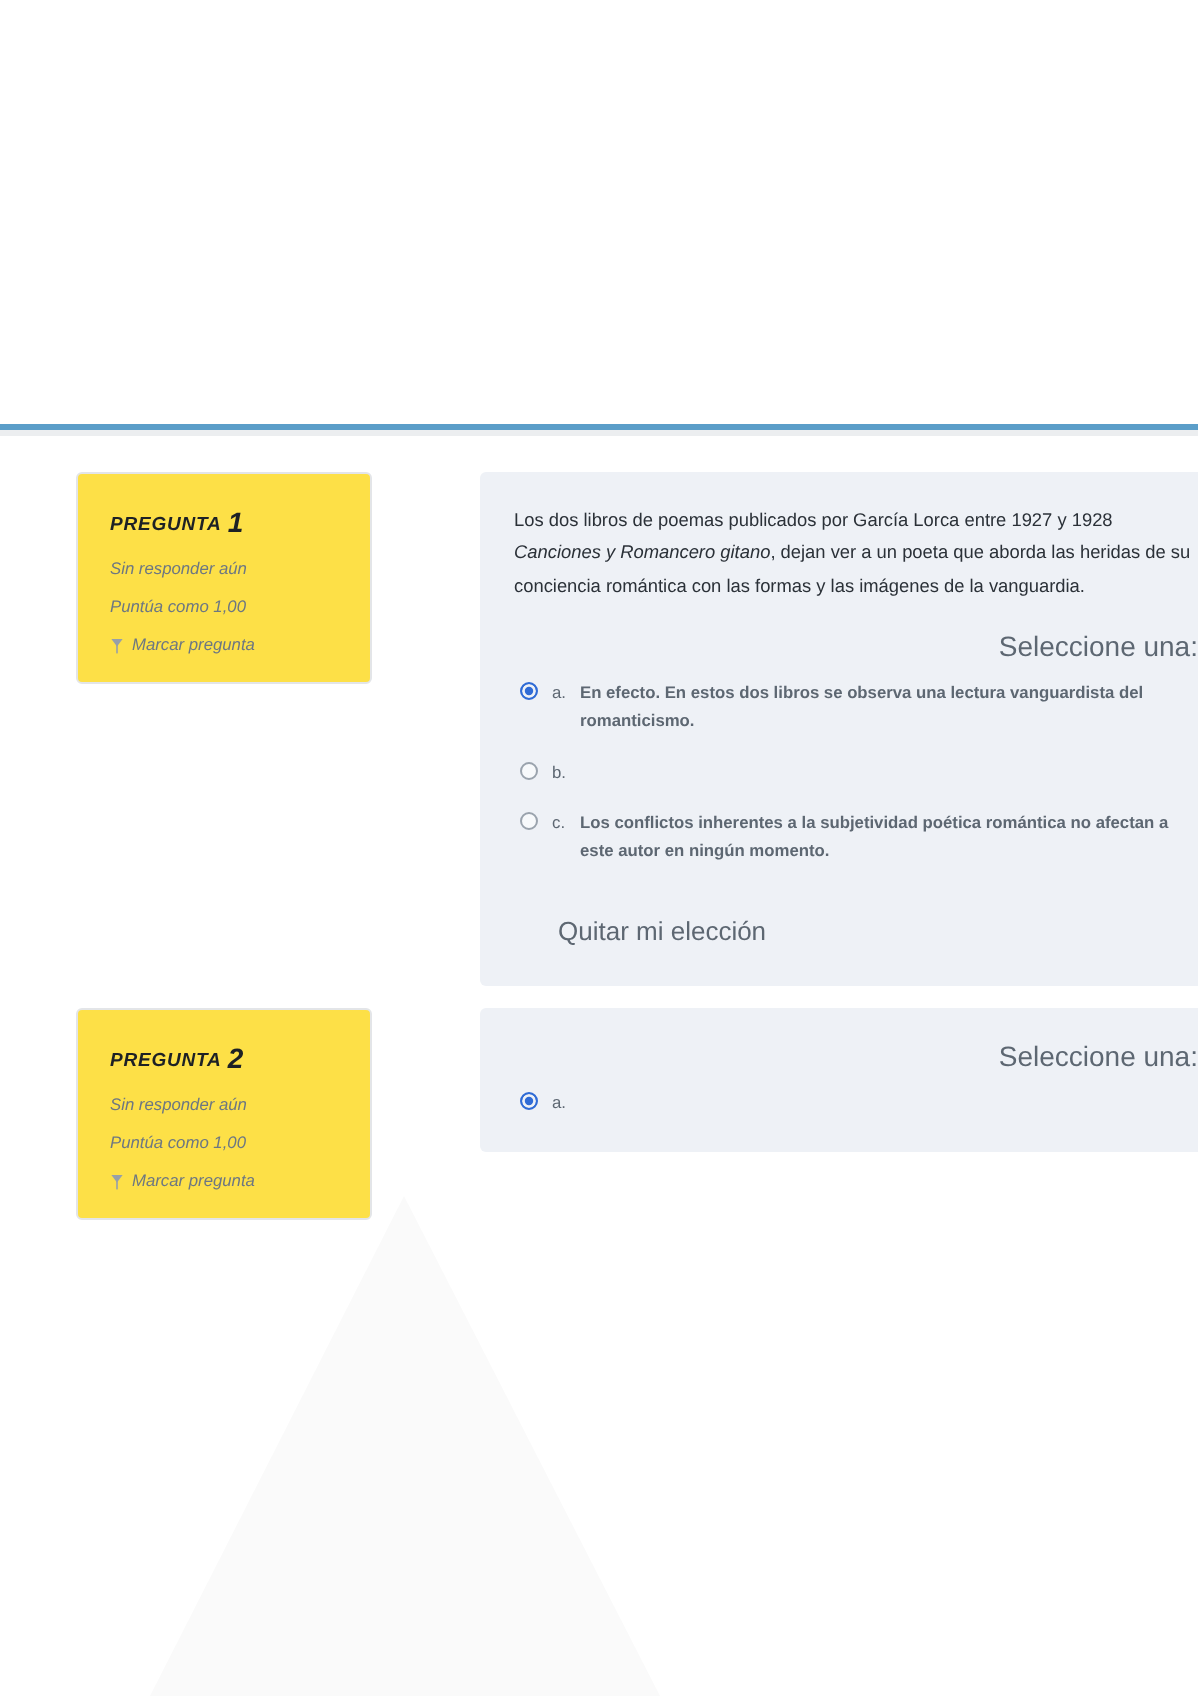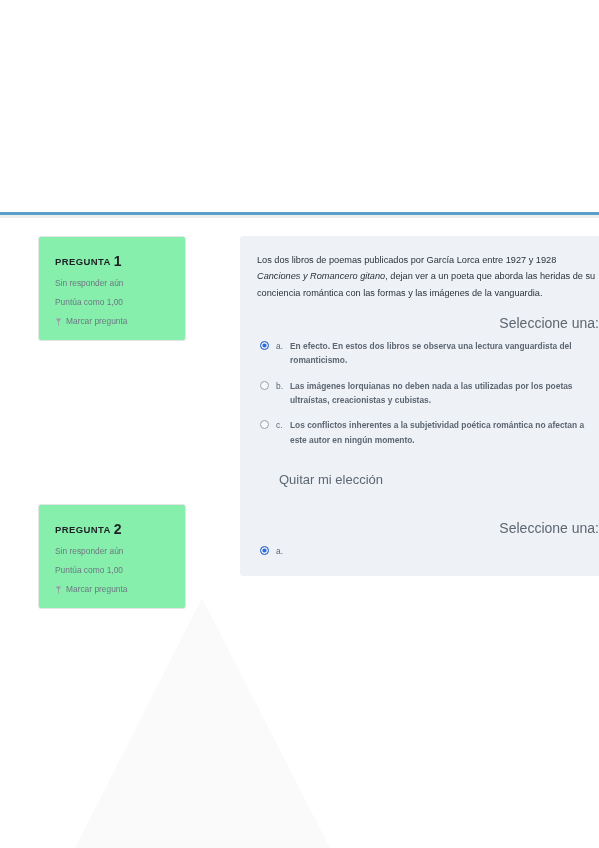--- a/index.html
+++ b/index.html
@@ -56,25 +56,26 @@
     left: 0;
     width: 599px;
   }
 
   
   .info-card {
     position: absolute;
     left: 38px;
     top: 0;
     width: 148px;
-    background: #86efac;
+    background: #fde047;
     border: 1px solid #e3e5e8;
     border-radius: 3px;
     box-sizing: border-box;
     padding: 16px 16px 14px 16px;
+    font-style: italic;
   }
   .info-head {
     font-size: 9.5px;
     font-weight: bold;
     color: #1d2125;
     letter-spacing: 0.4px;
     margin: 0 0 11px 0;
     line-height: 1;
   }
   .info-head .qnum {
@@ -213,21 +214,20 @@
 
       <div class="answer">
         <span class="radio on"></span>
         <span class="ans-letter">a.</span>
         <span class="ans-text">En efecto. En estos dos libros se observa una lectura vanguardista del romanticismo.</span>
       </div>
 
       <div class="answer">
         <span class="radio off"></span>
         <span class="ans-letter">b.</span>
-        <span class="ans-text">Las imágenes lorquianas no deben nada a las utilizadas por los poetas ultraístas, creacionistas y cubistas.</span>
       </div>
 
       <div class="answer">
         <span class="radio off"></span>
         <span class="ans-letter">c.</span>
         <span class="ans-text">Los conflictos inherentes a la subjetividad poética romántica no afectan a este autor en ningún momento.</span>
       </div>
 
       <span class="clear-link">Quitar mi elección</span>
     </div>

